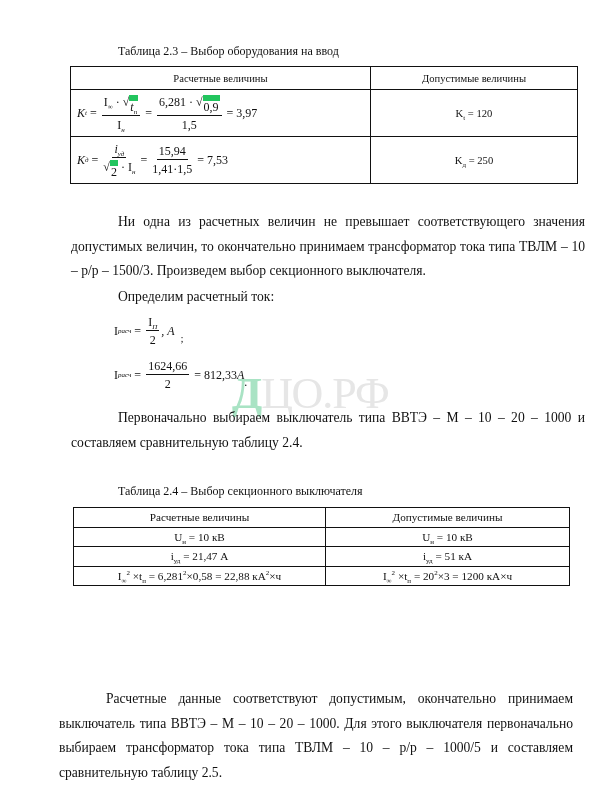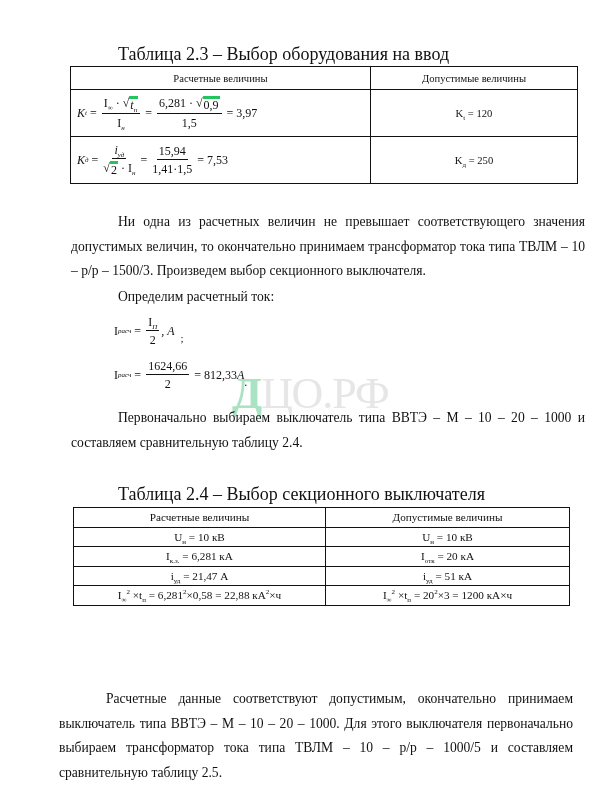--- a/index.html
+++ b/index.html
@@ -2,21 +2,21 @@
 <html><head>
   <meta charset="utf-8">
   <style>
     html, body { margin: 0; padding: 0; background: #ffffff; }
     body {
       width: 606px; height: 792px; position: relative; overflow: hidden;
       font-family: "Liberation Serif", "DejaVu Serif", serif;
       color: #111;
     }
     .abs { position: absolute; }
-    .caption { font-size: 18px; white-space: nowrap; }
+    .caption { font-size: 12px; white-space: nowrap; }
     .para { font-size: 13.6px; line-height: 24.5px; text-align: justify; }
     .indent { text-indent: 47px; }
 
     table.t { border-collapse: collapse; position: absolute; text-align: center; }
     table.t td {
       border: 1.3px solid #111;
       font-size: 11px;
       padding: 0 6px;
       vertical-align: middle;
       white-space: nowrap;
@@ -27,21 +27,21 @@
     .it { font-style: italic; }
     sub, sup { font-size: 7px; line-height: 0; }
     sub { vertical-align: -3px; }
     sup { vertical-align: 5px; }
 
     .frac { display: inline-flex; flex-direction: column; align-items: center; vertical-align: middle; margin: 0 2px; }
     .frac .num { border-bottom: 1px solid #111; padding: 0 2px 1px; line-height: 14px; }
     .frac .den { padding-top: 2px; line-height: 14px; }
     .sqrt { display: inline-flex; align-items: stretch; }
     .sqrt .rad { font-size: 12px; }
-    .sqrt .under { border-top: 3px solid #22c55e; padding: 0 1px; line-height: 13px; }
+    .sqrt .under { border-top: 6px solid #22c55e; padding: 0 1px; line-height: 13px; }
 
     .formula { font-size: 12px; white-space: nowrap; display: flex; align-items: center; }
     .semi { font-size: 11px; position: relative; top: 7px; margin-left: 6px; }
     .dot { position: relative; top: 7px; }
 
     .watermark {
       font-family: Liberation Serif, serif;
       font-size: 44px; letter-spacing: -1px;
       color: #e6e6e6; white-space: nowrap;
     }
@@ -154,24 +154,20 @@
   <tbody>
       <tr>
     <td style="width:243px;">Расчетные величины</td>
     <td>Допустимые величины</td>
   </tr>
   <tr>
     <td><span>U</span><sub>н</sub><span> = 10 кВ</span></td>
     <td><span>U</span><sub>н</sub><span> = 10 кВ</span></td>
   </tr>
   <tr>
-    <td><span>I</span><sub>к.з.</sub><span> = 6,281 кА</span></td>
-    <td><span>I</span><sub>отк</sub><span> = 20 кА</span></td>
-  </tr>
-  <tr>
     <td><span>i</span><sub>уд</sub><span> = 21,47 А</span></td>
     <td><span>i</span><sub>уд</sub><span> = 51 кА</span></td>
   </tr>
   <tr>
     <td><span>I</span><sub>∞</sub><sup>2</sup><span> ×t</span><sub>п</sub><span> = 6,281</span><sup>2</sup><span>×0,58 = 22,88 кА</span><sup>2</sup><span>×ч</span></td>
     <td><span>I</span><sub>∞</sub><sup>2</sup><span> ×t</span><sub>п</sub><span> = 20</span><sup>2</sup><span>×3 = 1200 кА×ч</span></td>
   </tr>
 </tbody>
   </table>
 

